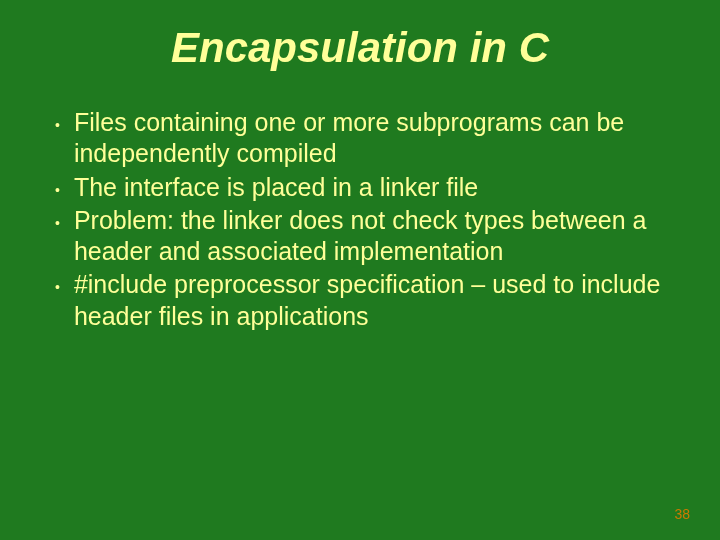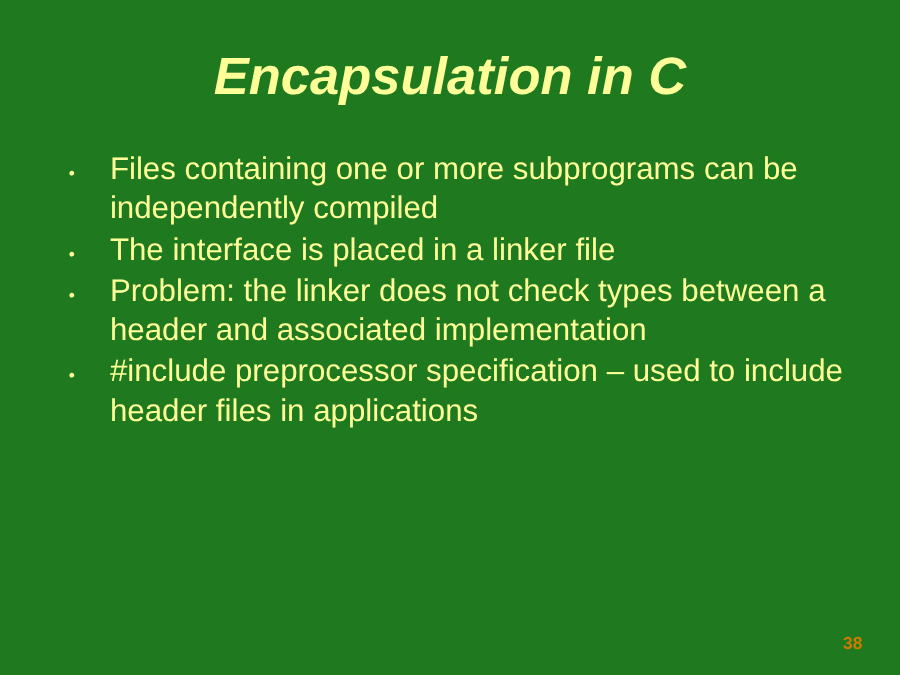--- a/index.html
+++ b/index.html
@@ -10,21 +10,21 @@
     body {
       width: 720px;
       height: 540px;
       background-color: #1f7a1f;
       position: relative;
       overflow: hidden;
     }
     .slide {
       width: 100%;
       height: 100%;
-      padding: 32px 40px;
+      padding: 19px 40px;
       position: relative;
     }
     .title {
       font-family: "Comic Sans MS", cursive, sans-serif;
       font-weight: bold;
       font-style: italic;
       font-size: 42px;
       color: #ffff99;
       text-align: center;
       margin-bottom: 35px;
@@ -44,29 +44,28 @@
       align-items: flex-start;
     }
     .bullet-marker {
       font-size: 14px;
       margin-right: 14px;
       margin-top: 10px;
       flex-shrink: 0;
     }
     .bullet-text {
       flex: 1;
-      margin-left: 14px;
     }
     .page-number {
       position: absolute;
       bottom: 18px;
       right: 30px;
       font-family: "Comic Sans MS", cursive, sans-serif;
       font-size: 14px;
-      font-weight: bold;
+      font-weight: normal;
       color: #cc7a00;
     }
   </style>
 </head>
 <body>
 
 <div class="slide">
   <h1 class="title">Encapsulation in C</h1>
   <ul class="bullets">
     <li class="bullet-item">

